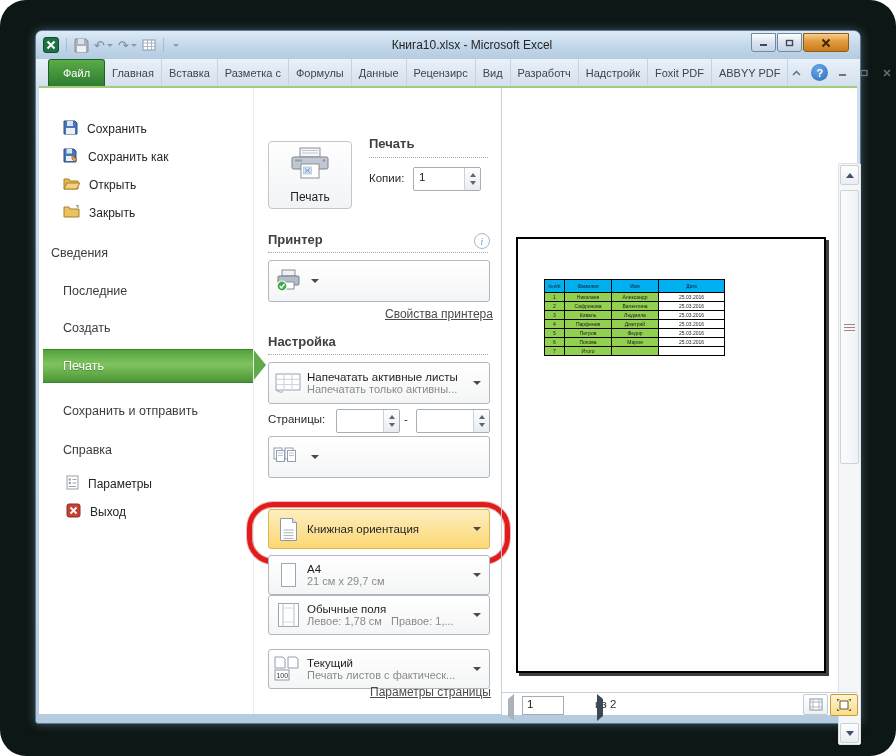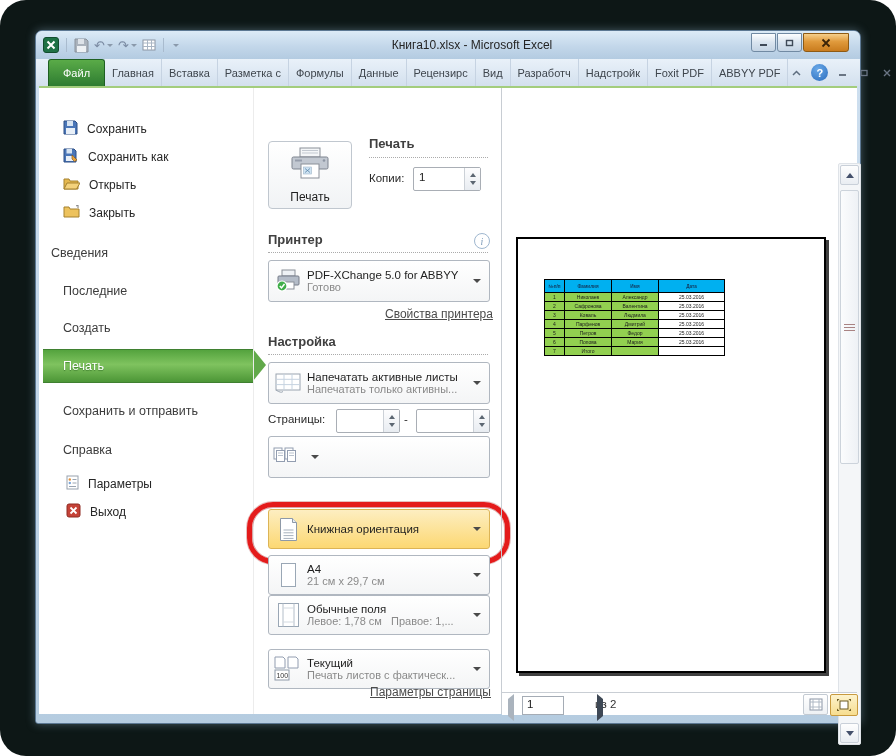--- a/index.html
+++ b/index.html
@@ -323,24 +323,20 @@
         <div class="dd" style="top:172px;height:40px;">
           <span class="ddicon">
             <svg width="26" height="24" viewBox="0 0 26 24">
                 <rect x="7" y="1" width="13" height="6" fill="#eef1f5" stroke="#8a8f98"></rect>
                 <rect x="3" y="7" width="21" height="9" rx="1" fill="#b4bcc8" stroke="#767d89"></rect>
                 <rect x="8" y="13" width="11" height="7" fill="#fff" stroke="#8a8f98"></rect>
                 <circle cx="7" cy="17" r="5" fill="#3fae49" stroke="#fff" stroke-width="1.2"></circle>
                 <path d="M4.8 17l1.7 1.9L9.5 15" stroke="#fff" fill="none" stroke-width="1.5"></path>
               </svg>
           </span>
-          <span class="ddtext">
-            <div class="ddtitle">PDF-XChange 5.0 for ABBYY</div>
-            <div class="ddsub">Готово</div>
-          </span>
           <span class="caret"></span>
         </div>
         <a class="lnk" style="left:346px;top:219px;">Свойства принтера</a>
 
         <div class="sect-h" style="left:229px;top:246px;">Настройка</div>
         <div class="dots" style="left:229px;top:266px;width:220px;"></div>
 
         <div class="dd" style="top:274px;height:40px;">
           <span class="ddicon">
             <svg width="26" height="21" viewBox="0 0 26 21">

